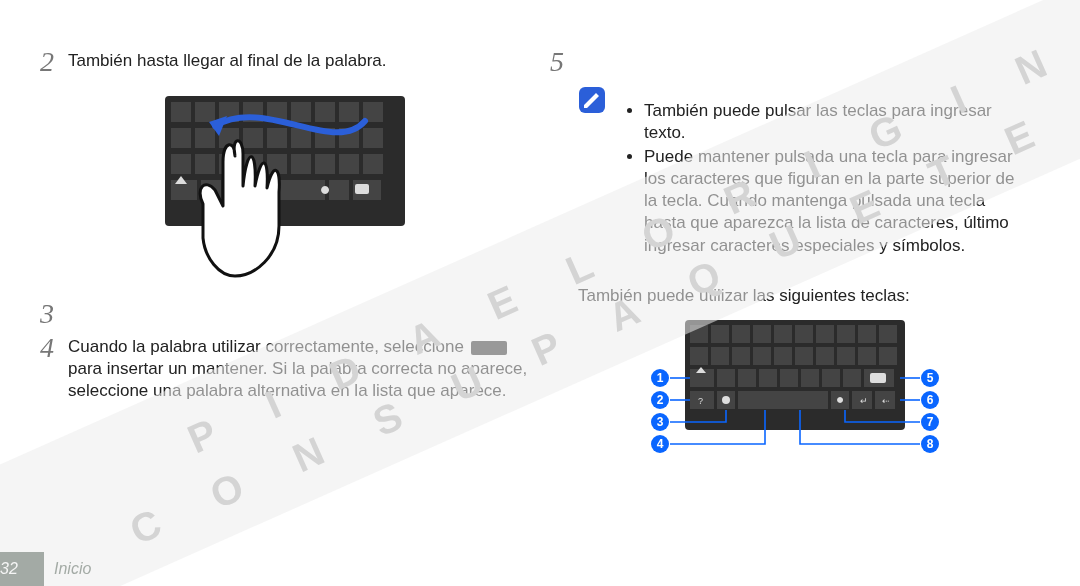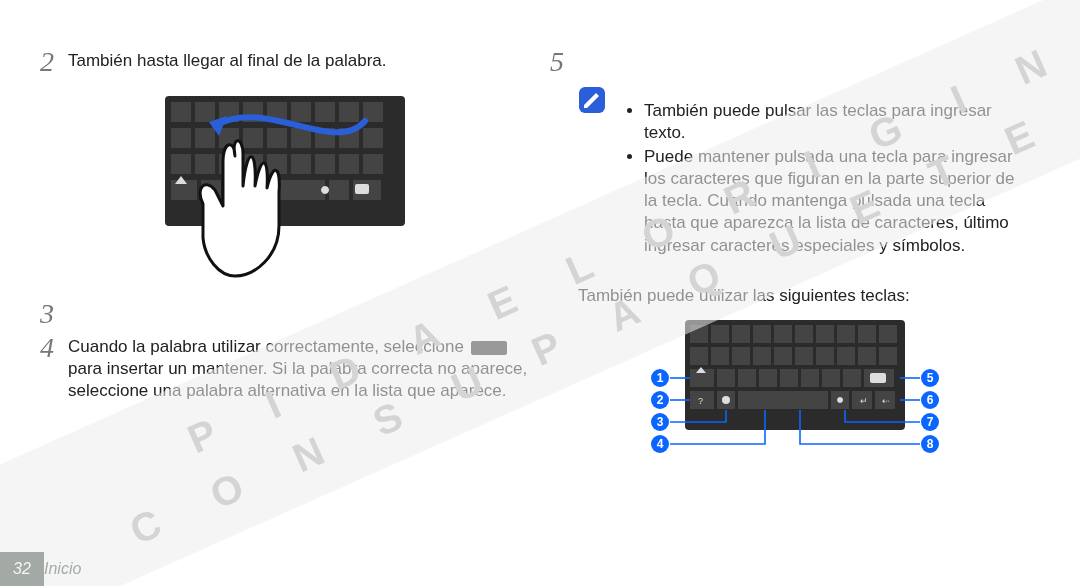--- a/index.html
+++ b/index.html
@@ -86,29 +86,30 @@
     position: absolute;
     left: 0; bottom: 0;
     display: flex;
     align-items: center;
     height: 34px;
   }
   .footer .pg {
     background: #4a5a4e;
     color: #fff;
     width: 44px;
-    text-align: center;
+    text-align: left;
     line-height: 34px;
     font-size: 16px;
     font-style: italic;
   }
   .footer .sec {
     color: #4a5a4e;
     font-style: italic;
     font-size: 16px;
+    margin-left: 10px;
   }
   .space-key {
     display: inline-block;
     width: 36px; height: 14px;
     background: #333;
     border-radius: 2px;
     vertical-align: middle;
     margin: 0 2px;
   }
 </style>

